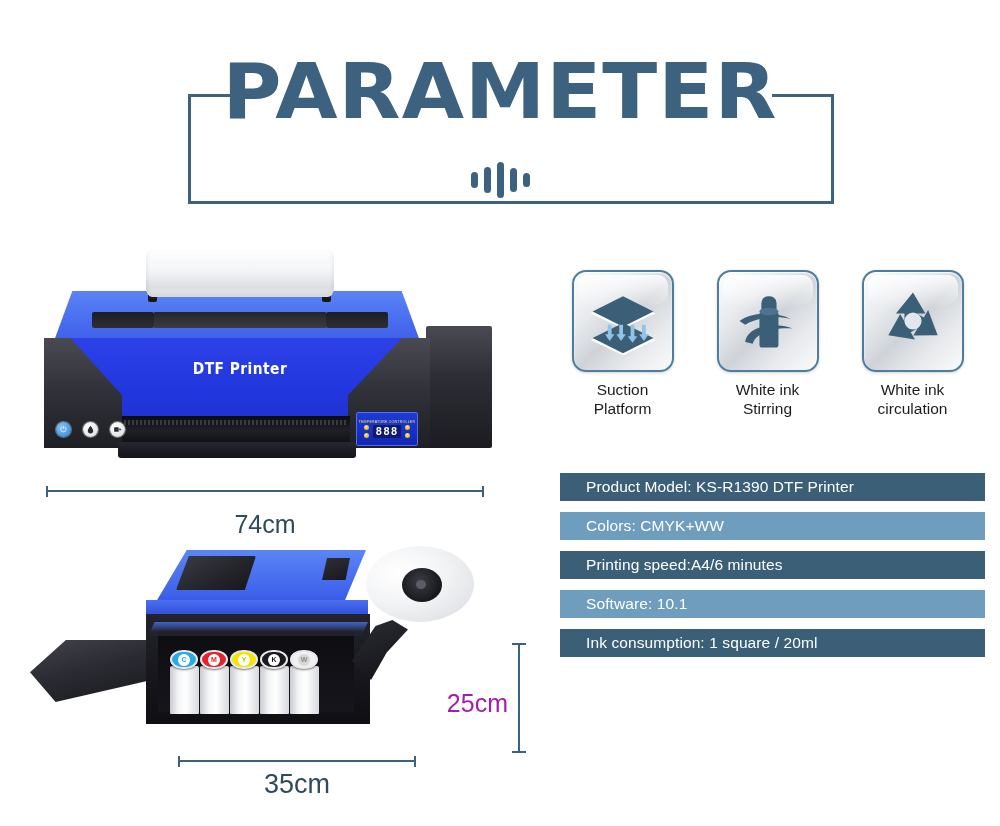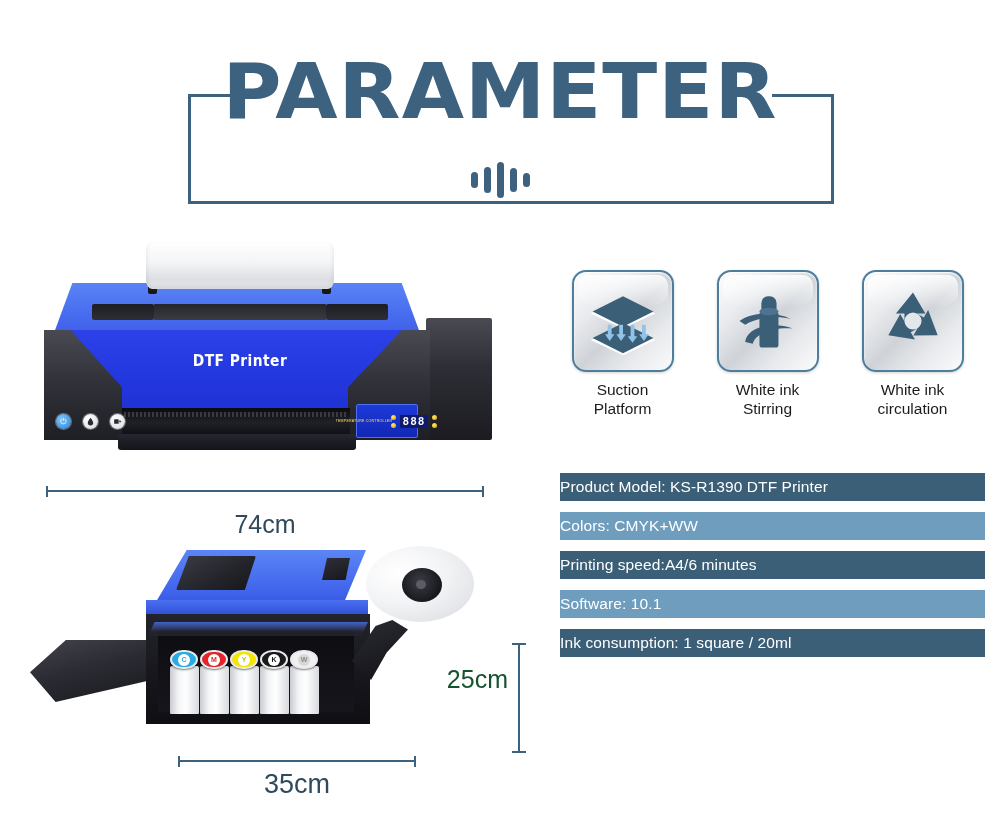--- a/index.html
+++ b/index.html
@@ -40,21 +40,21 @@
   }
   .wave span { display:block; width: 7px; background: #3d6280; border-radius: 4px; }
   .wave .w1 { height: 16px; }
   .wave .w2 { height: 26px; }
   .wave .w3 { height: 36px; }
   .wave .w4 { height: 24px; }
   .wave .w5 { height: 14px; }
 
   
   .printer-front {
-    position: absolute; left: 40px; top: 230px; width: 455px; height: 235px;
+    position: absolute; left: 40px; top: 238px; width: 455px; height: 235px;
   }
   .pf-roll-bracket-l, .pf-roll-bracket-r {
     position: absolute; top: 14px; width: 9px; height: 42px;
     background: linear-gradient(180deg,#3a3a3f,#15151a);
     border-radius: 2px; z-index: 2;
   }
   .pf-roll-bracket-l { left: 108px; }
   .pf-roll-bracket-r { left: 282px; }
   .pf-roll {
     position: absolute; left: 106px; top: 4px; width: 188px; height: 47px;
@@ -131,21 +131,21 @@
   }
   .pf-btn.power {
     background: radial-gradient(circle at 35% 30%, #7fc4f5, #2f86d8);
     color: #ffffff;
   }
   
   .pf-temp {
     position: absolute; left: 316px; top: 166px; width: 62px; height: 34px;
     background: linear-gradient(180deg,#1d3bd8,#1226b4);
     border: 1px solid #4f6ef0; border-radius: 2px; z-index: 6;
-    display: flex; flex-direction: row; align-items: center; justify-content: center;
+    display: flex; flex-direction: column; align-items: center; justify-content: center;
   }
   .pf-temp-cap {
     font-size: 3.4px; color: #ffe14d; letter-spacing: .2px;
     transform: scale(1.05); white-space: nowrap; margin-bottom: 1px;
   }
   .pf-temp-row { display: flex; align-items: center; gap: 4px; }
   .pf-temp-dots { display: flex; flex-direction: column; gap: 3px; }
   .pf-temp-dot { width: 5px; height: 5px; border-radius: 50%; background: radial-gradient(circle at 35% 30%,#ffe96b,#d9a400); }
   .pf-temp-display {
     background: #0d1a6e; color: #ffffff; font-family: "DejaVu Sans Mono", monospace;
@@ -241,21 +241,21 @@
     content:""; position:absolute; left:14px; top:12px; width:10px; height:9px;
     background:#5c5c68; border-radius:50%;
   }
   
   .dim-25 { position: absolute; left: 412px; top: 115px; width: 90px; height: 110px; }
   .dim-25 .vline { position: absolute; right: 12px; top: 0; width: 2px; height: 100%; background: #3d6280; }
   .dim-25 .vtick { position: absolute; right: 6px; width: 14px; height: 2px; background: #3d6280; }
   .dim-25 .vtick.t { top: 0; }
   .dim-25 .vtick.b { bottom: 0; }
   .dim-25 .txt {
-    position: absolute; right: 24px; top: 22px; font-size: 25px; color: #14532d; white-space: nowrap;
+    position: absolute; right: 24px; top: 46px; font-size: 25px; color: #a21caf; white-space: nowrap;
   }
   
   .dim-35 { position: absolute; left: 148px; top: 228px; width: 238px; height: 46px; }
   .dim-35 .line { position: absolute; left: 0; top: 4px; width: 100%; height: 2px; background: #3d6280; }
   .dim-35 .tick { position: absolute; top: 0; width: 2px; height: 11px; background: #3d6280; }
   .dim-35 .tick.l { left: 0; }
   .dim-35 .tick.r { right: 0; }
   .dim-35 .txt {
     position: absolute; left: 0; right: 0; top: 13px; text-align: center;
     font-size: 27px; color: #2e4a5c;
@@ -280,21 +280,21 @@
   }
   .feature .cap {
     margin-top: 9px; font-size: 15.5px; line-height: 1.22; color: #1c1c1c;
   }
   .icon-svg { width: 76px; height: 76px; display:block; position: relative; z-index: 2; }
 
   
   .specs { position: absolute; left: 560px; top: 465px; width: 425px; }
   .spec-row {
     height: 28px; display: flex; align-items: center;
-    margin-bottom: 11px;
+    padding-left: 26px; margin-bottom: 11px;
     color: #ffffff; font-size: 15.5px; letter-spacing: .1px;
   }
   .spec-row.dark { background: #3c5f78; }
   .spec-row.light { background: #6e9dbd; }
 </style>
 </head>
 <body>
 
 <div class="page">
 

